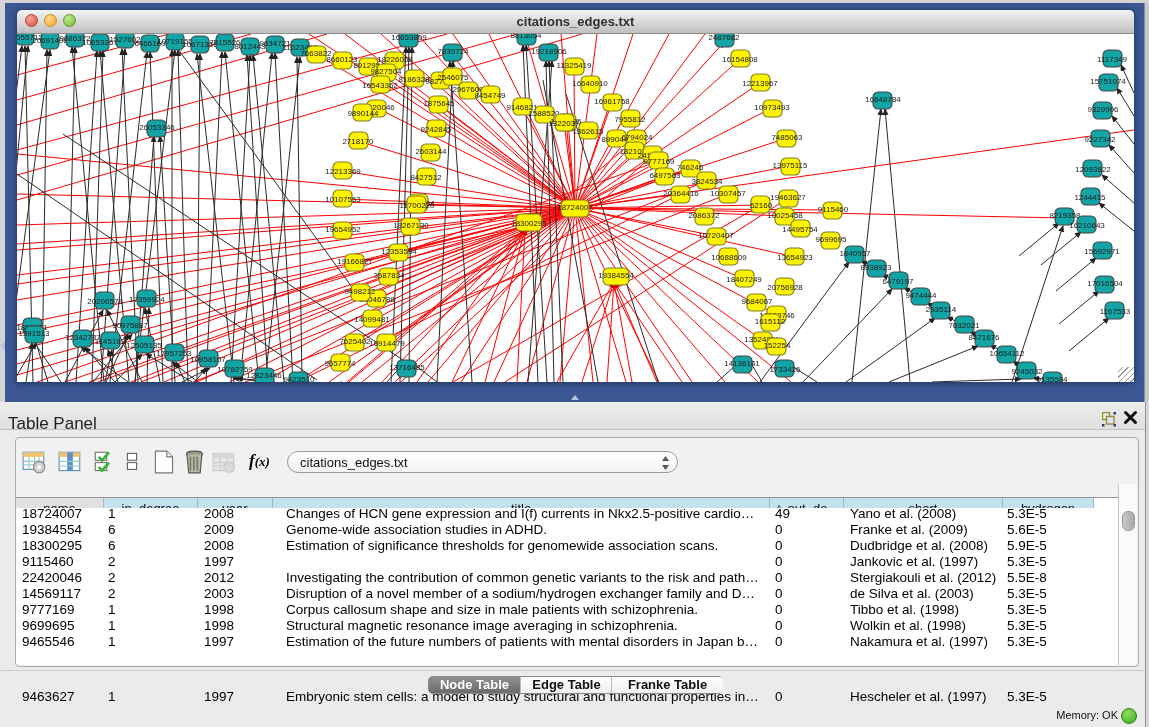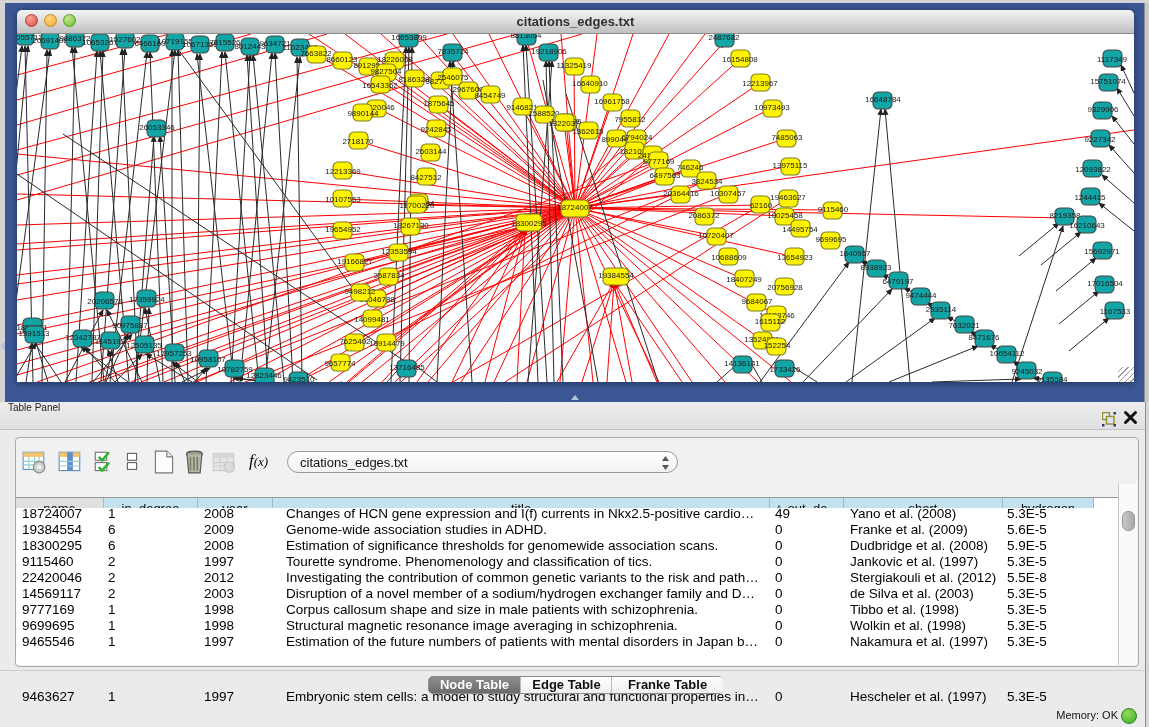--- a/index.html
+++ b/index.html
@@ -11,21 +11,21 @@
 #win{left:17px;top:10px;width:1117px;height:372px;border-radius:5px 5px 0 0;box-shadow:0 1px 6px rgba(0,0,0,.45)}
 #tbar{left:0;top:0;width:1117px;height:23px;border-radius:5px 5px 0 0;background:linear-gradient(#f3f3f3,#d8d8d8 55%,#bfbfbf);border-bottom:1px solid #8e8e8e}
 #tbar .tt{width:100%;text-align:center;font-size:13px;color:#303030;line-height:23px;font-weight:bold}
 .tl{top:4px;width:13px;height:13px;border-radius:50%;box-sizing:border-box}
 #canvas{left:0;top:24px;width:1117px;height:348px;background:#fff;overflow:hidden}
 .nl{font-size:8px;fill:#1a1a1a;text-anchor:middle;font-family:"Liberation Sans",sans-serif}
 #grip{left:1101px;top:357px;width:16px;height:15px;background:
  repeating-linear-gradient(135deg,transparent 0 3px,#9a9a9a 3px 4px)}
 
 #tphead{left:0;top:402px;width:1149px;height:27px;background:linear-gradient(#ececec,#e0e0e0);border-bottom:1px solid #c2c2c2}
-#tphead .t{left:8px;top:0;font-size:10px;color:#222}
+#tphead .t{left:8px;top:12px;font-size:17px;color:#222}
 #lower{left:0;top:430px;width:1149px;height:297px;background:#ebebeb}
 #panel{left:15px;top:7px;width:1122px;height:228px;background:#f1f1f1;border:1px solid #aaa;border-radius:4px}
 .ticon{top:12px;width:24px;height:24px}
 #combo{left:271px;top:13px;width:391px;height:22px;background:linear-gradient(#fff,#f2f2f2);border:1px solid #9a9a9a;border-radius:11px;font-size:13px;color:#111;line-height:21px;padding-left:12px;box-sizing:border-box}
 #thead{left:0px;top:59px;width:1120px;height:23px;background:#c2e2f0;border-top:1px solid #999;border-bottom:1px solid #8fa6b0}
 .hc{top:0;height:22px;line-height:22px;text-align:center;font-size:13px;color:#111;border-right:1px solid #9fb9c4;box-sizing:border-box}
 .trow{position:absolute;left:0;width:1120px;height:16px;font-size:13.5px;color:#000}
 .trow span{position:absolute;top:0;line-height:16px;white-space:nowrap}
 .ell{overflow:hidden;text-overflow:ellipsis;white-space:nowrap}
 #tbody{left:0px;top:70px;width:1120px;height:157px;background:#fff;overflow:hidden;border-radius:0 0 4px 4px}
@@ -608,21 +608,21 @@
       <ellipse cx="10" cy="3.5" rx="7" ry="2.5" fill="#9a9a88" stroke="#555"></ellipse>
       <path d="M3.5,4 L5,20 h10 L16.5,4" fill="#b8b8a4" stroke="#555"></path>
       <path d="M6.5,6 v12 M9.5,6 v12 M12.5,6 v12" stroke="#77776a" stroke-width="1.4"></path>
     </svg>
     <svg class="ticon abs" viewBox="0 0 21 21" style="left:196px;opacity:.55">
       <rect x="1" y="3" width="18" height="15" fill="#dcdcdc" stroke="#aaa"></rect>
           <rect x="1" y="3" width="18" height="4" fill="#c2c2c2"></rect>
       <path d="M1,11 h18 M1,14 h18 M7,7 v11 M13,7 v11" stroke="#b5b5b5" fill="none"></path>
       <circle cx="15" cy="15" r="4.5" fill="#c9c9c9" stroke="#a5a5a5"></circle>
     </svg>
-    <div class="abs" style="left:233px;top:13px;font-family:'Liberation Serif',serif;font-style:italic;font-weight:normal;font-size:17px">f<span style="font-size:13px">(x)</span></div>
+    <div class="abs" style="left:233px;top:13px;font-family:'Liberation Serif',serif;font-style:italic;font-weight:bold;font-size:17px">f<span style="font-size:13px">(x)</span></div>
     <div id="combo" class="abs">citations_edges.txt
       <svg class="abs" style="right:7px;top:4px" width="9" height="14">
             <path d="M4.5,0 L8,5 H1 z M4.5,14 L1,9 H8 z" fill="#555"></path>
           </svg>
     </div>
 
     <div id="thead" class="abs">
       <div class="hc abs" style="left:0;width:88px;background:#e0e0e0;border-right:1px solid #b5b5b5">name</div>
       <div class="hc abs" style="left:88px;width:94px">in_degree</div>
       <div class="hc abs" style="left:182px;width:75px">year</div>
@@ -662,21 +662,20 @@
       <span style="left:204px">2008</span>
 <span style="left:286px;width:476px" class="ell">Estimation of significance thresholds for genomewide association scans.</span>
       <span style="left:775px">0</span>
 <span style="left:850px">Dudbridge et al. (2008)</span>
       <span style="left:1007px">5.9E-5</span>
     </div>
     <div class="trow" style="top:554px">
 <span style="left:22px">9115460</span>
       <span style="left:108px">2</span>
       <span style="left:204px">1997</span>
-<span style="left:286px;width:476px" class="ell">Tourette syndrome. Phenomenology and classification of tics.</span>
       <span style="left:775px">0</span>
 <span style="left:850px">Jankovic et al. (1997)</span>
       <span style="left:1007px">5.3E-5</span>
     </div>
     <div class="trow" style="top:570px">
 <span style="left:22px">22420046</span>
       <span style="left:108px">2</span>
       <span style="left:204px">2012</span>
 <span style="left:286px;width:476px" class="ell">Investigating the contribution of common genetic variants to the risk and pathogen</span>
       <span style="left:775px">0</span>

